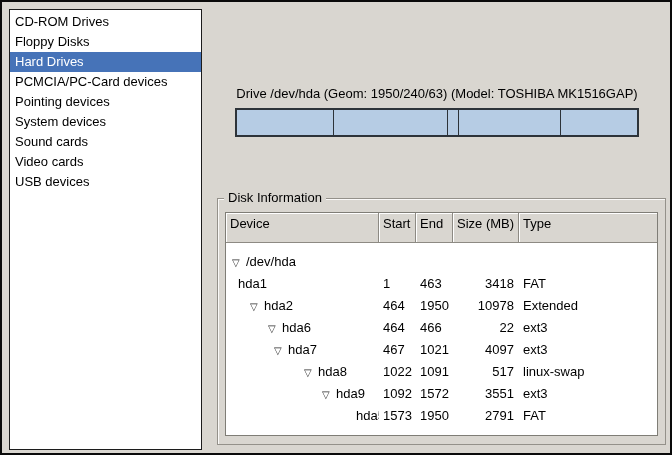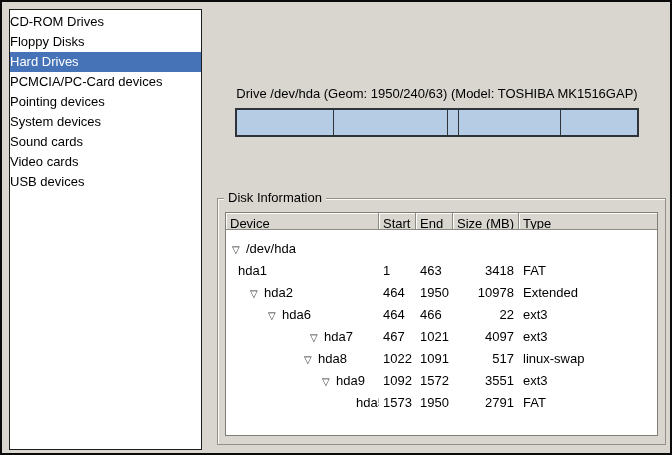--- a/index.html
+++ b/index.html
@@ -24,20 +24,21 @@
     left: 7px; top: 7px;
     width: 193px; height: 441px;
     background: var(--list-bg, #fff);
     border: 1px solid #1c1c1c;
     overflow: hidden;
     padding-top: 2px;
   }
   .list-item {
     height: 20px;
     line-height: 20px;
+    padding-left: 5px;
     white-space: nowrap;
     cursor: default;
   }
   .list-item.selected {
     background: var(--selection-bg, #4673b8);
     color: var(--selection-text, #fff);
   }
   
   .drive-label {
     position: absolute;
@@ -77,21 +78,21 @@
     left: 7px; top: 13px; right: 7px; bottom: 8px;
     background: var(--table-bg, #fff);
     border: 1px solid #7f7d76;
     display: flex;
     flex-direction: column;
     overflow: hidden;
   }
   .tbl-header {
     display: grid;
     grid-template-columns: 153px 37px 37px 66px 1fr;
-    height: 17px;
+    height: 30px;
     flex: 0 0 auto;
     background: var(--window-bg, #d9d6d0);
     border-bottom: 1px solid #8d8a83;
   }
   .th {
     line-height: 21px;
     padding-left: 4px;
     border-right: 1px solid #8d8a83;
     box-shadow: inset 1px 1px 0 #fff;
     white-space: nowrap;
@@ -176,21 +177,21 @@
             <div class="td col4">Extended</div>
           </div>
           <div class="tr">
             <div class="td col0" style="padding-left: 42px;"><span class="expander">▽</span><span>hda6</span></div>
             <div class="td col1">464</div>
             <div class="td col2">466</div>
             <div class="td col3 num">22</div>
             <div class="td col4">ext3</div>
           </div>
           <div class="tr">
-            <div class="td col0" style="padding-left: 84px;"><span class="expander">▽</span><span>hda7</span></div>
+            <div class="td col0" style="padding-left: 48px;"><span class="expander">▽</span><span>hda7</span></div>
             <div class="td col1">467</div>
             <div class="td col2">1021</div>
             <div class="td col3 num">4097</div>
             <div class="td col4">ext3</div>
           </div>
           <div class="tr">
             <div class="td col0" style="padding-left: 78px;"><span class="expander">▽</span><span>hda8</span></div>
             <div class="td col1">1022</div>
             <div class="td col2">1091</div>
             <div class="td col3 num">517</div>

